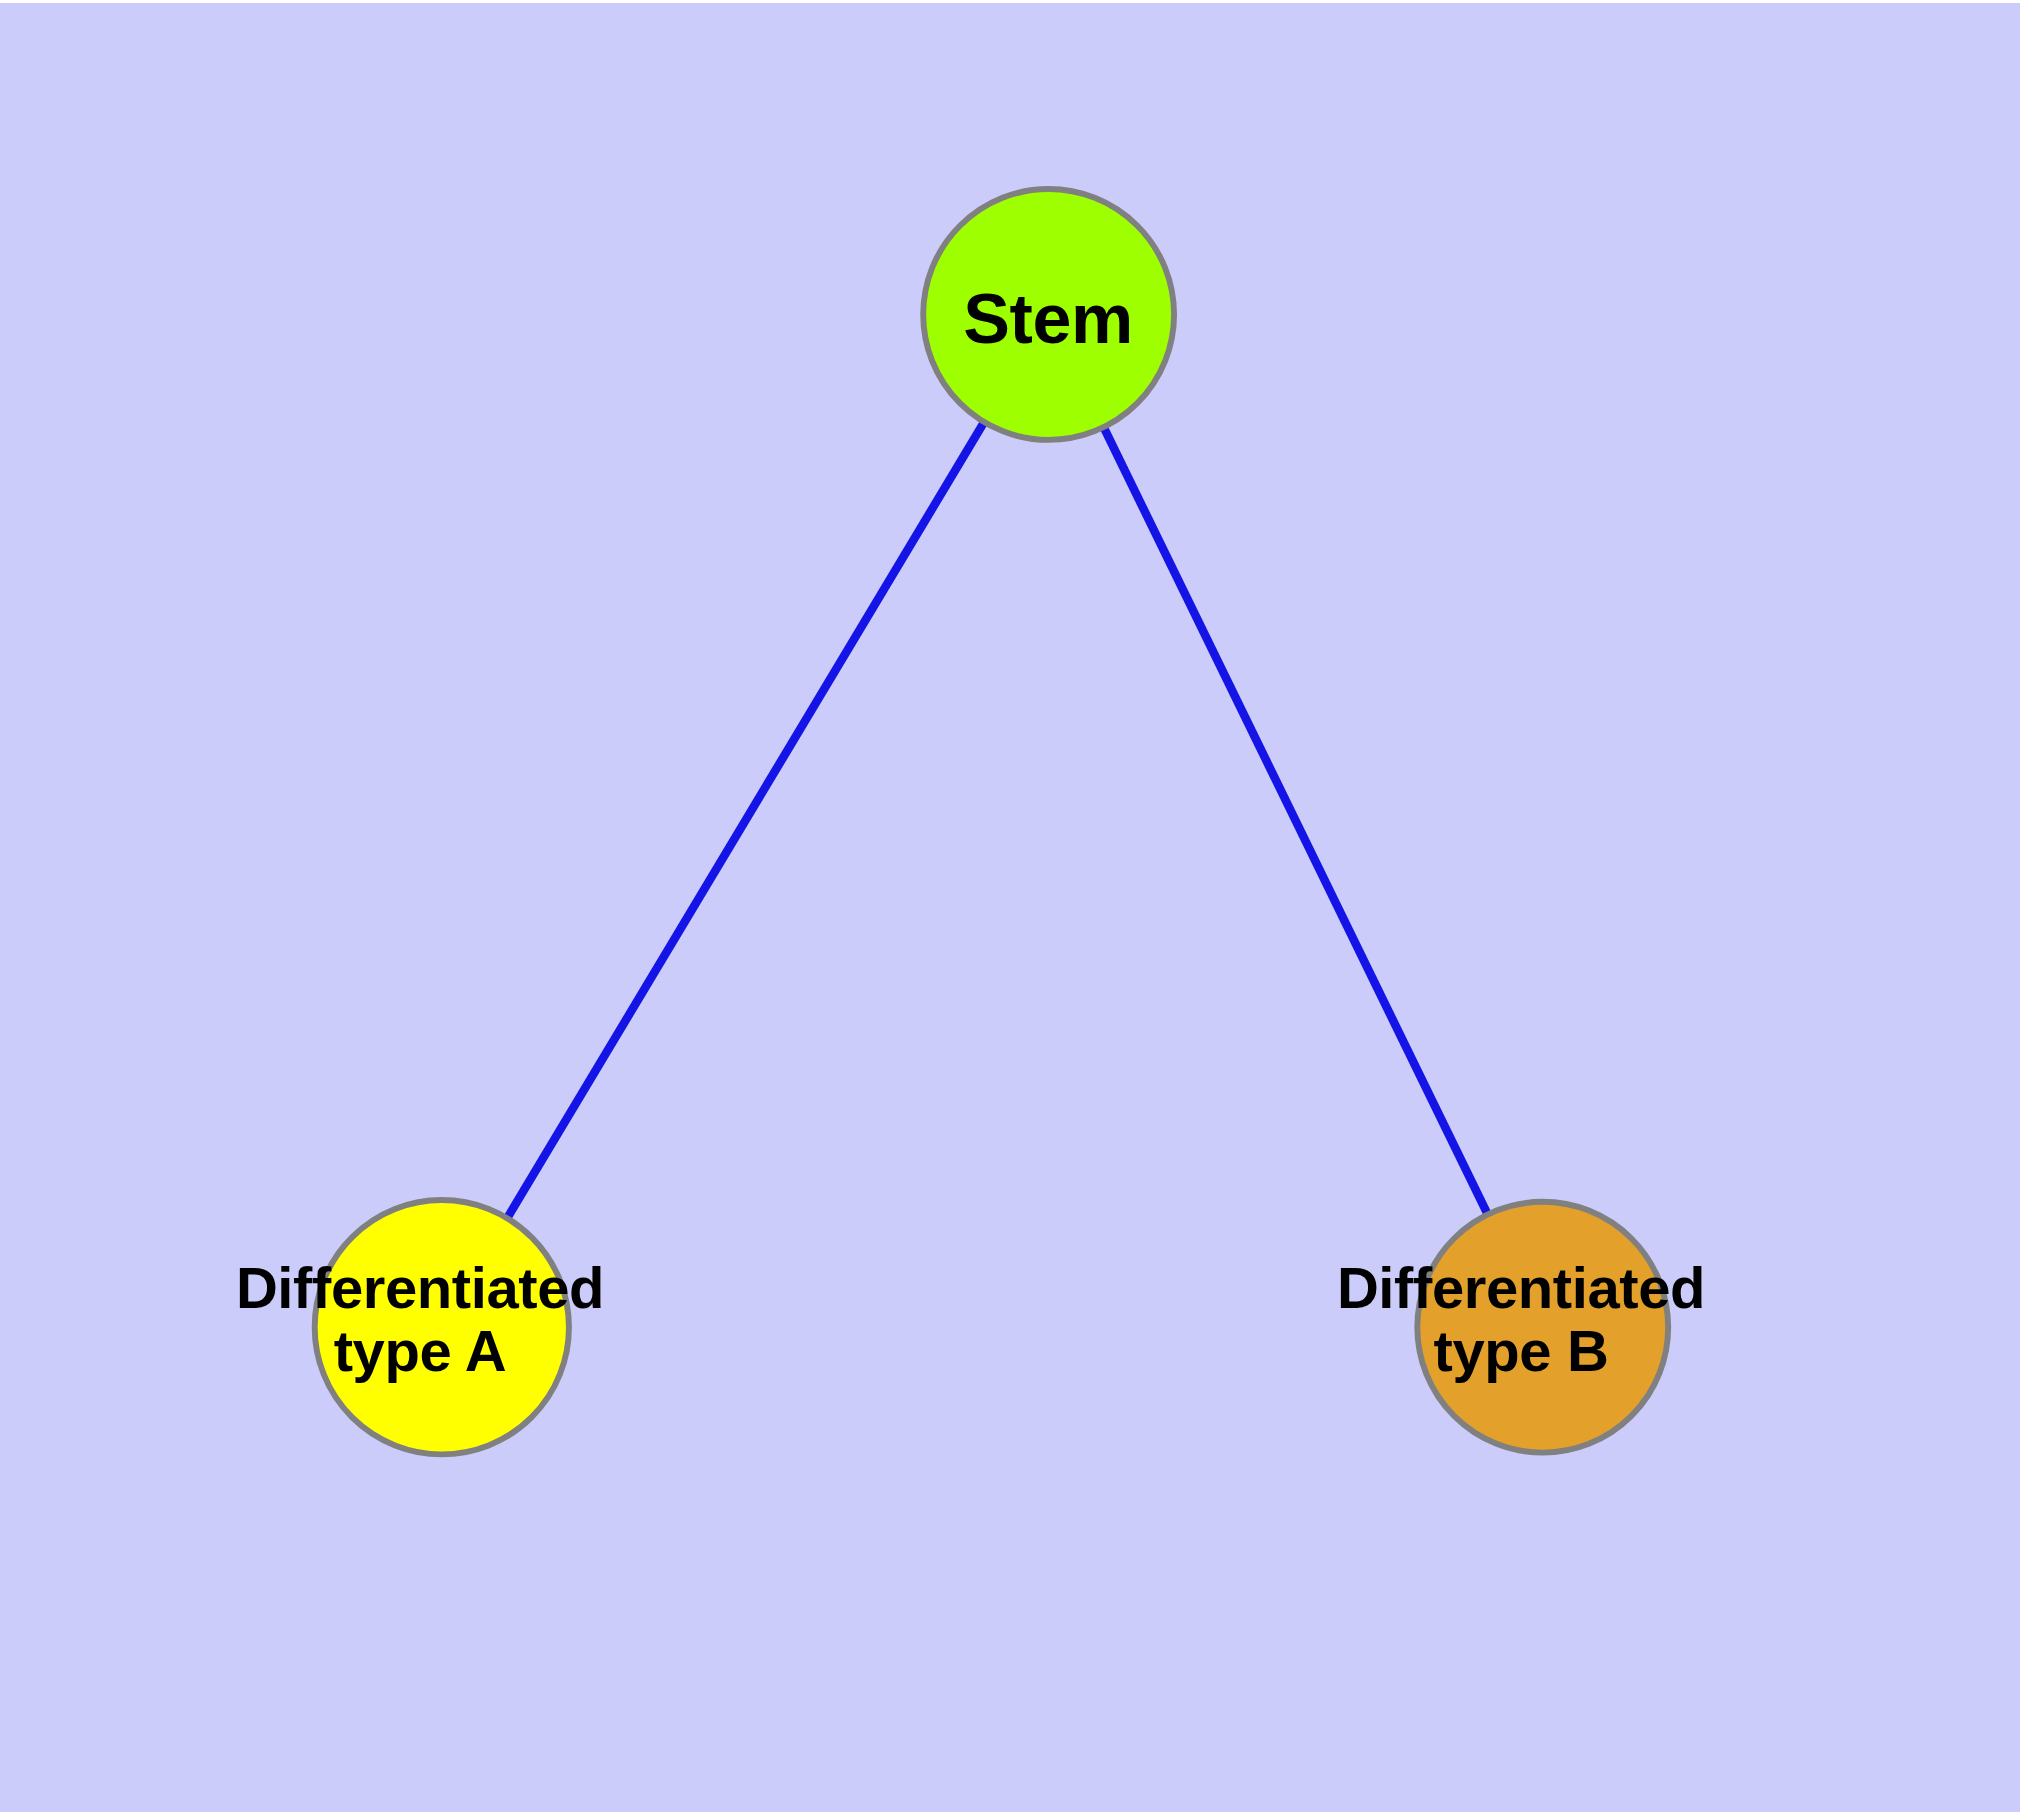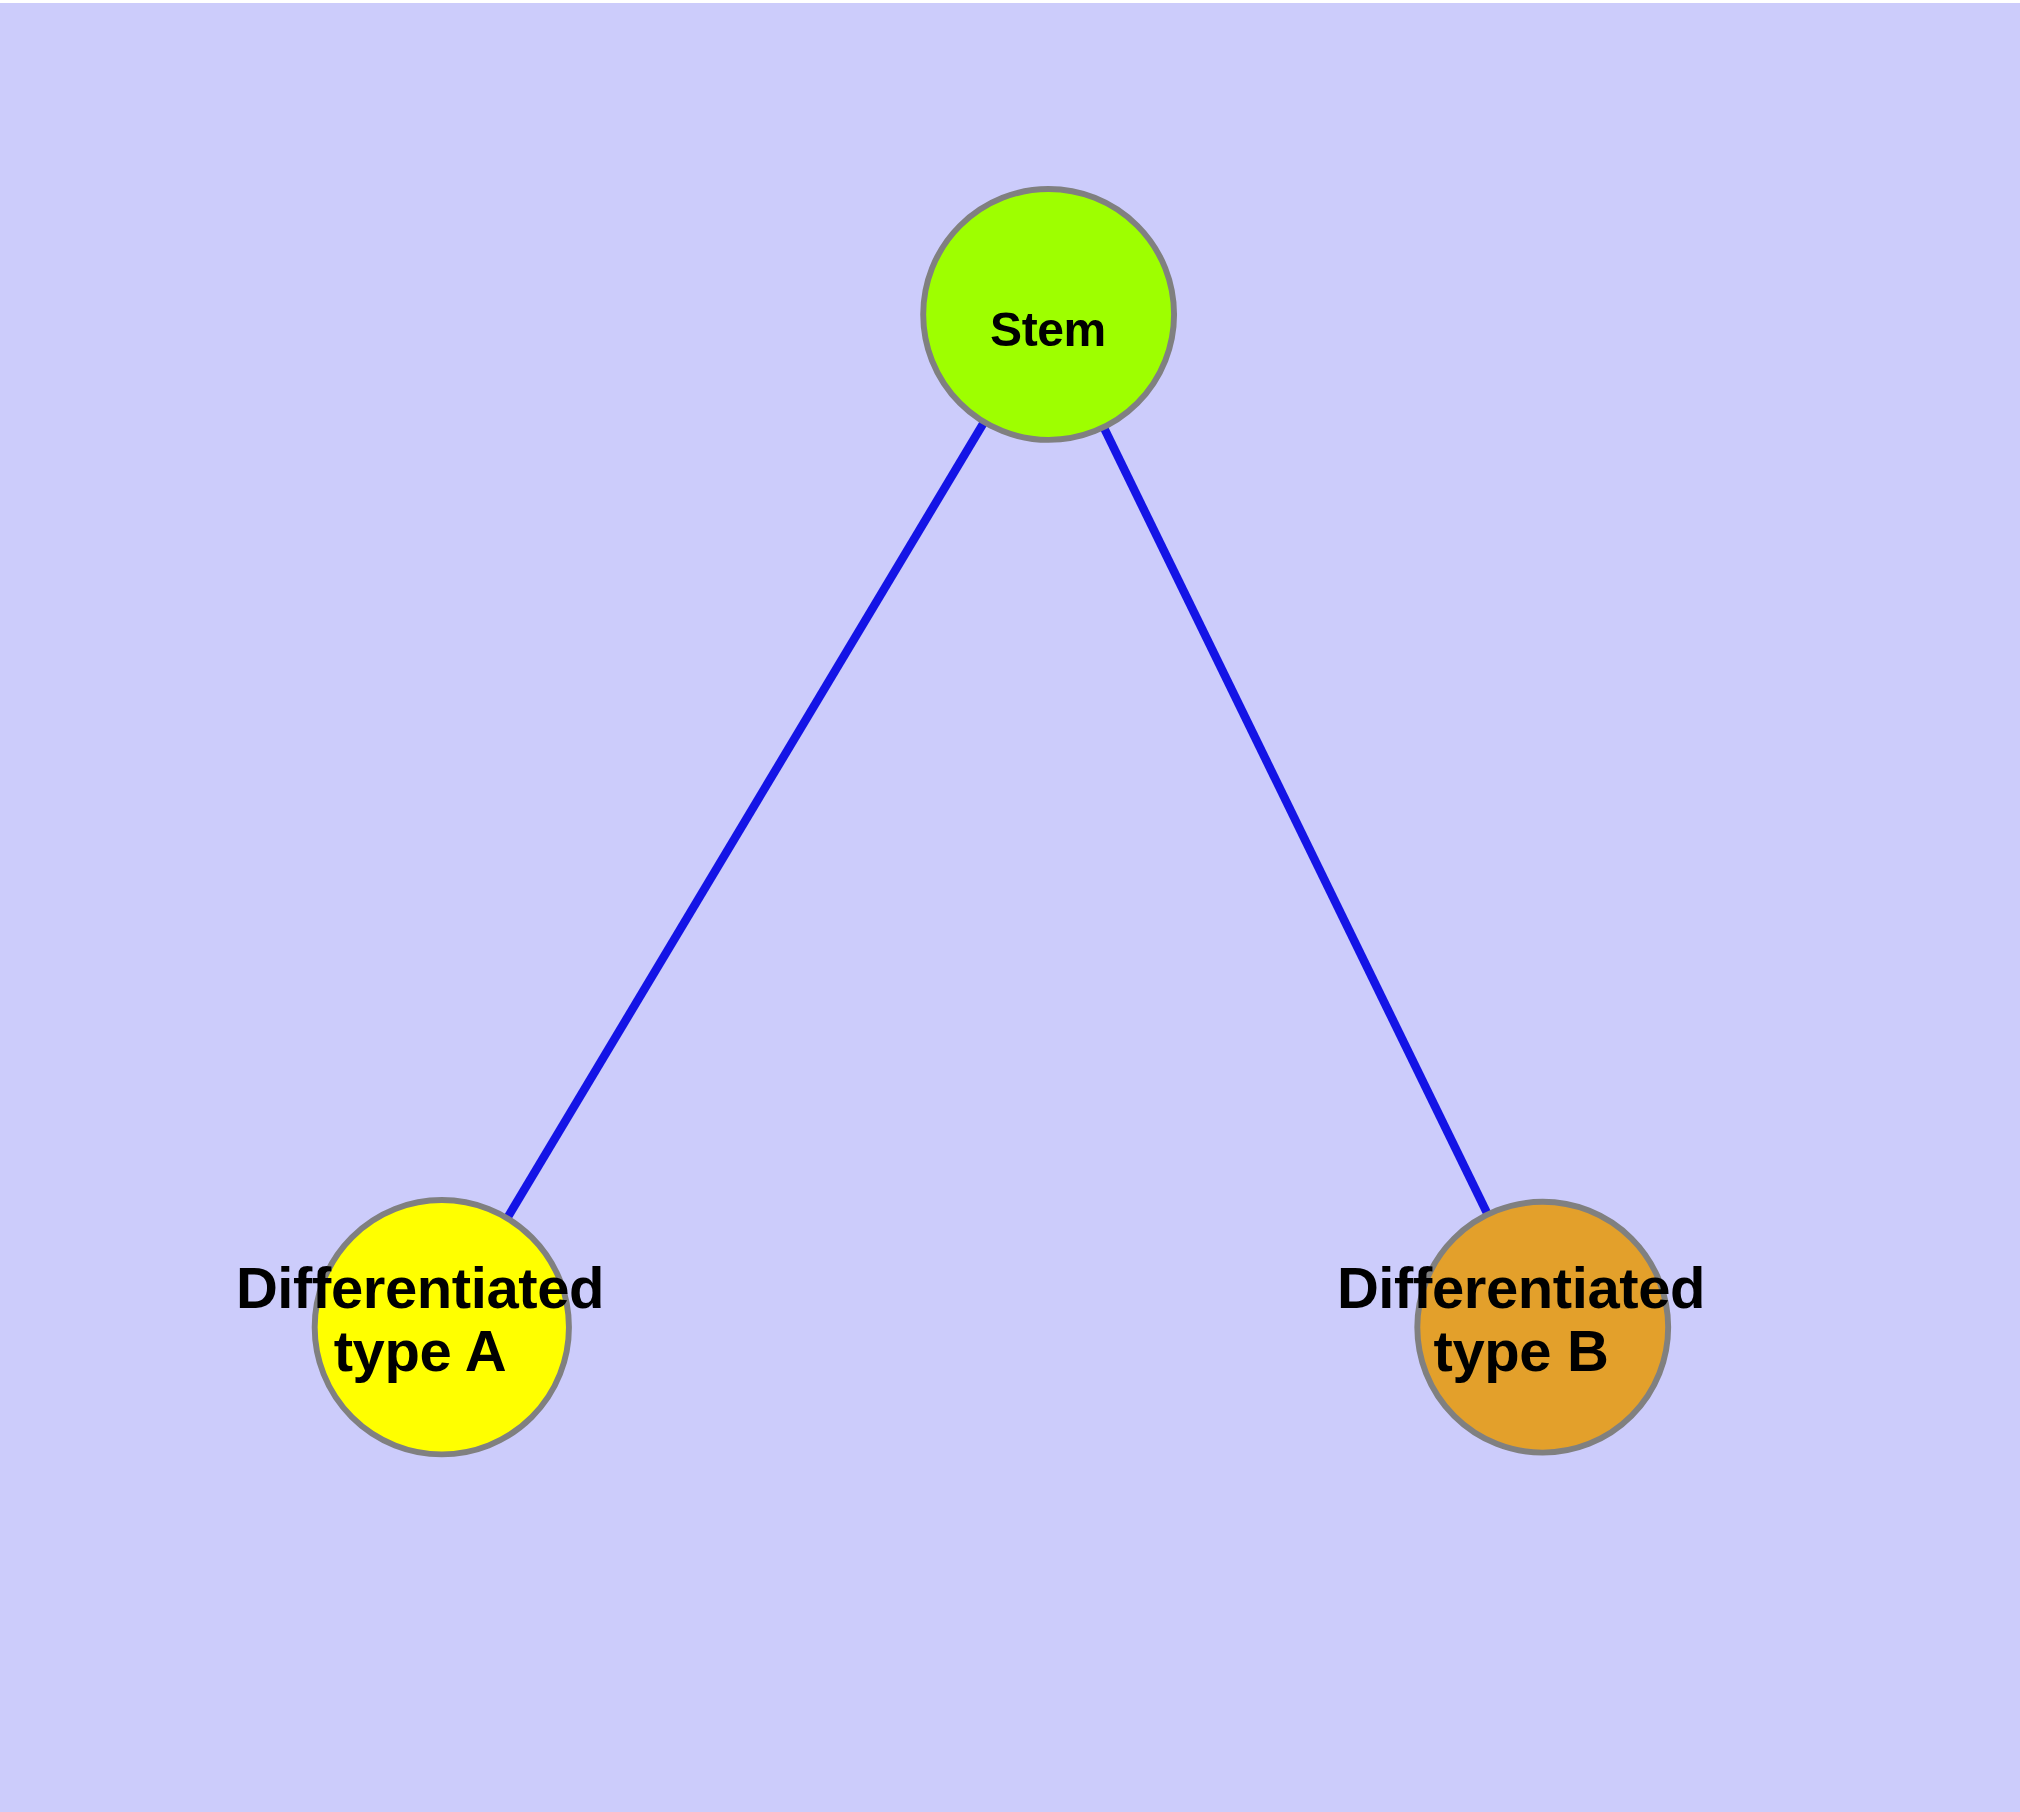--- a/index.html
+++ b/index.html
@@ -53,20 +53,20 @@
       <line x1="1237" y1="371" x2="521" y2="1566" stroke="#1414e6" stroke-width="10"></line>
       <line x1="1237" y1="371" x2="1820" y2="1566" stroke="#1414e6" stroke-width="10"></line>
     </g>
     <g>
       <circle cx="521" cy="1566" r="150" fill="#ffff00" stroke="#808080" stroke-width="7"></circle>
       <circle cx="1820" cy="1566" r="148" fill="#e3a02b" stroke="#808080" stroke-width="7"></circle>
       <circle cx="1237" cy="371" r="148" fill="#9eff00" stroke="#808080" stroke-width="7"></circle>
     </g>
   </svg>
 
-  <div class="node-label" style="left:1048px; top:330px; width:509px; font-size:48px; transform:translate(-50%,-50%);">Stem</div>
+  <div class="node-label" style="left:1048px; top:320px; width:509px; font-size:70px; transform:translate(-50%,-50%);">Stem</div>
 
   <div class="node-label" style="left:420px; top:1320px; width:763px; font-size:58px; transform:translate(-50%,-50%);"><span>Differentiated</span><br><span>type A</span></div>
 
   <div class="node-label" style="left:1521px; top:1320px; width:763px; font-size:58px; transform:translate(-50%,-50%);"><span>Differentiated</span><br><span>type B</span></div>
 
 </div>
 
 
 </body></html>

